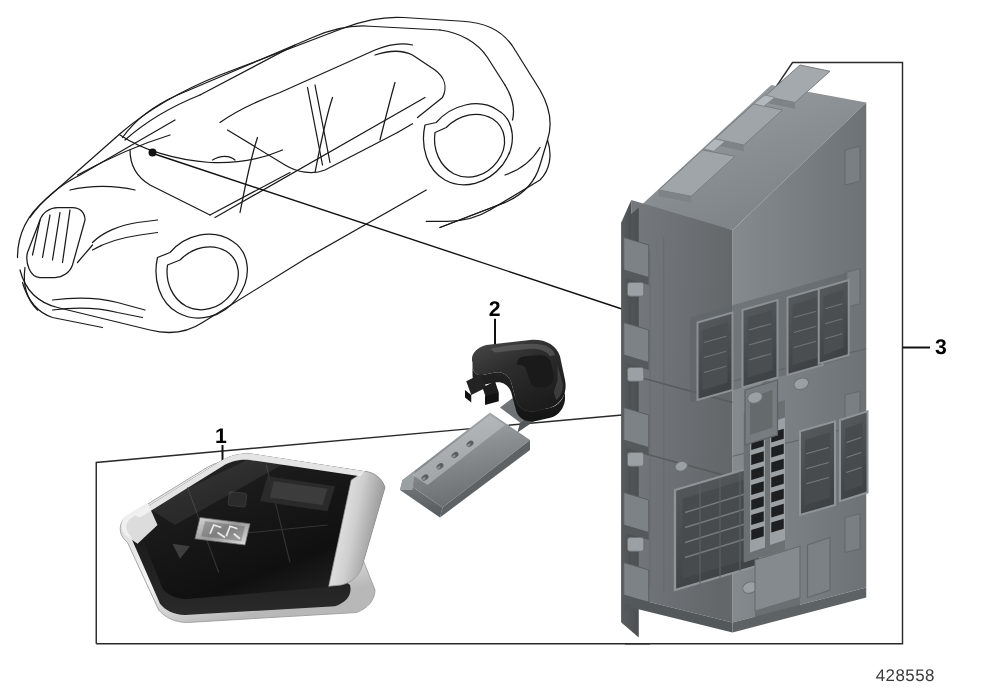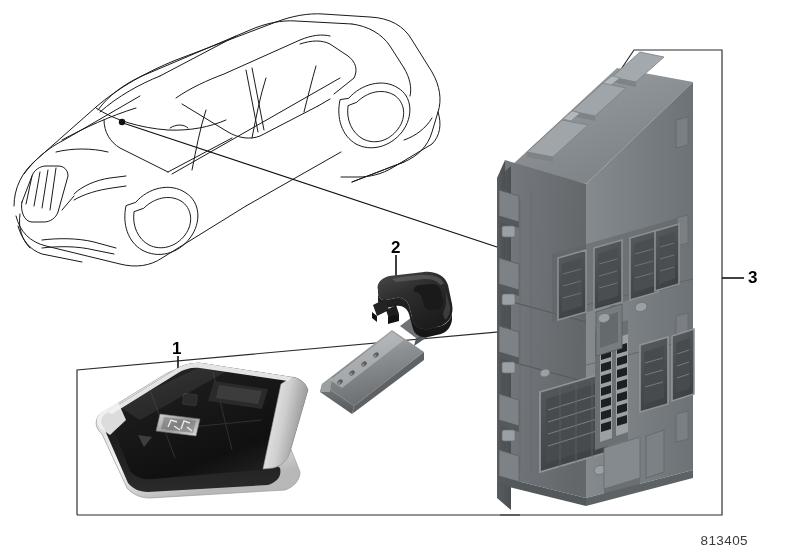--- a/index.html
+++ b/index.html
@@ -531,15 +531,15 @@
       </g>
     </g>
   </svg>
 
   <div class="callout-num" style="left:172px; top:340px;">1</div>
 
   <div class="callout-num" style="left:391px; top:239px;">2</div>
 
   <div class="callout-num" style="left:748px; top:269px;">3</div>
 
-  <div id="part-number">813405</div>
+  <div id="part-number">428558</div>
 
 </div>
 
 </body></html>

